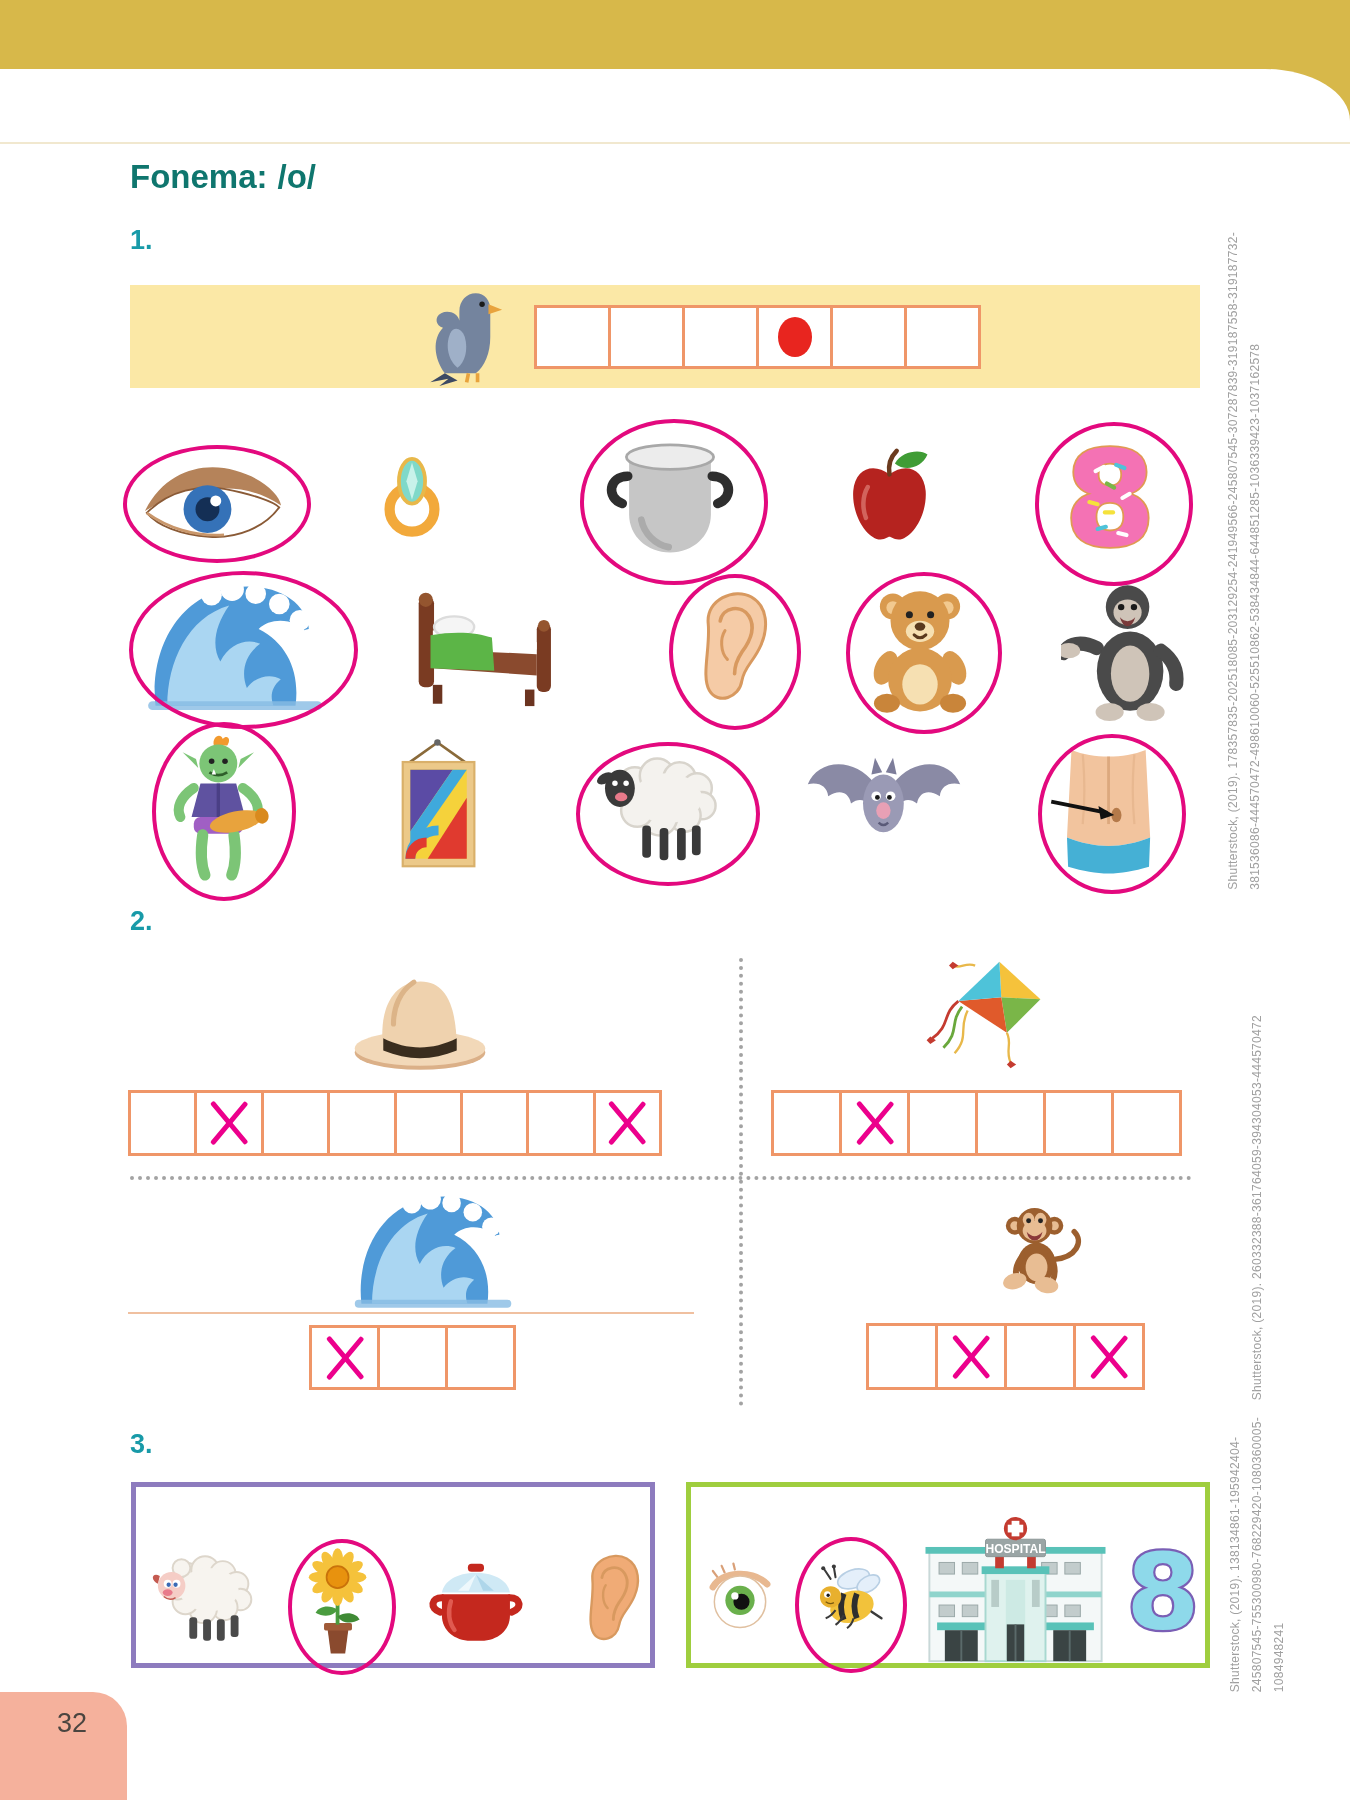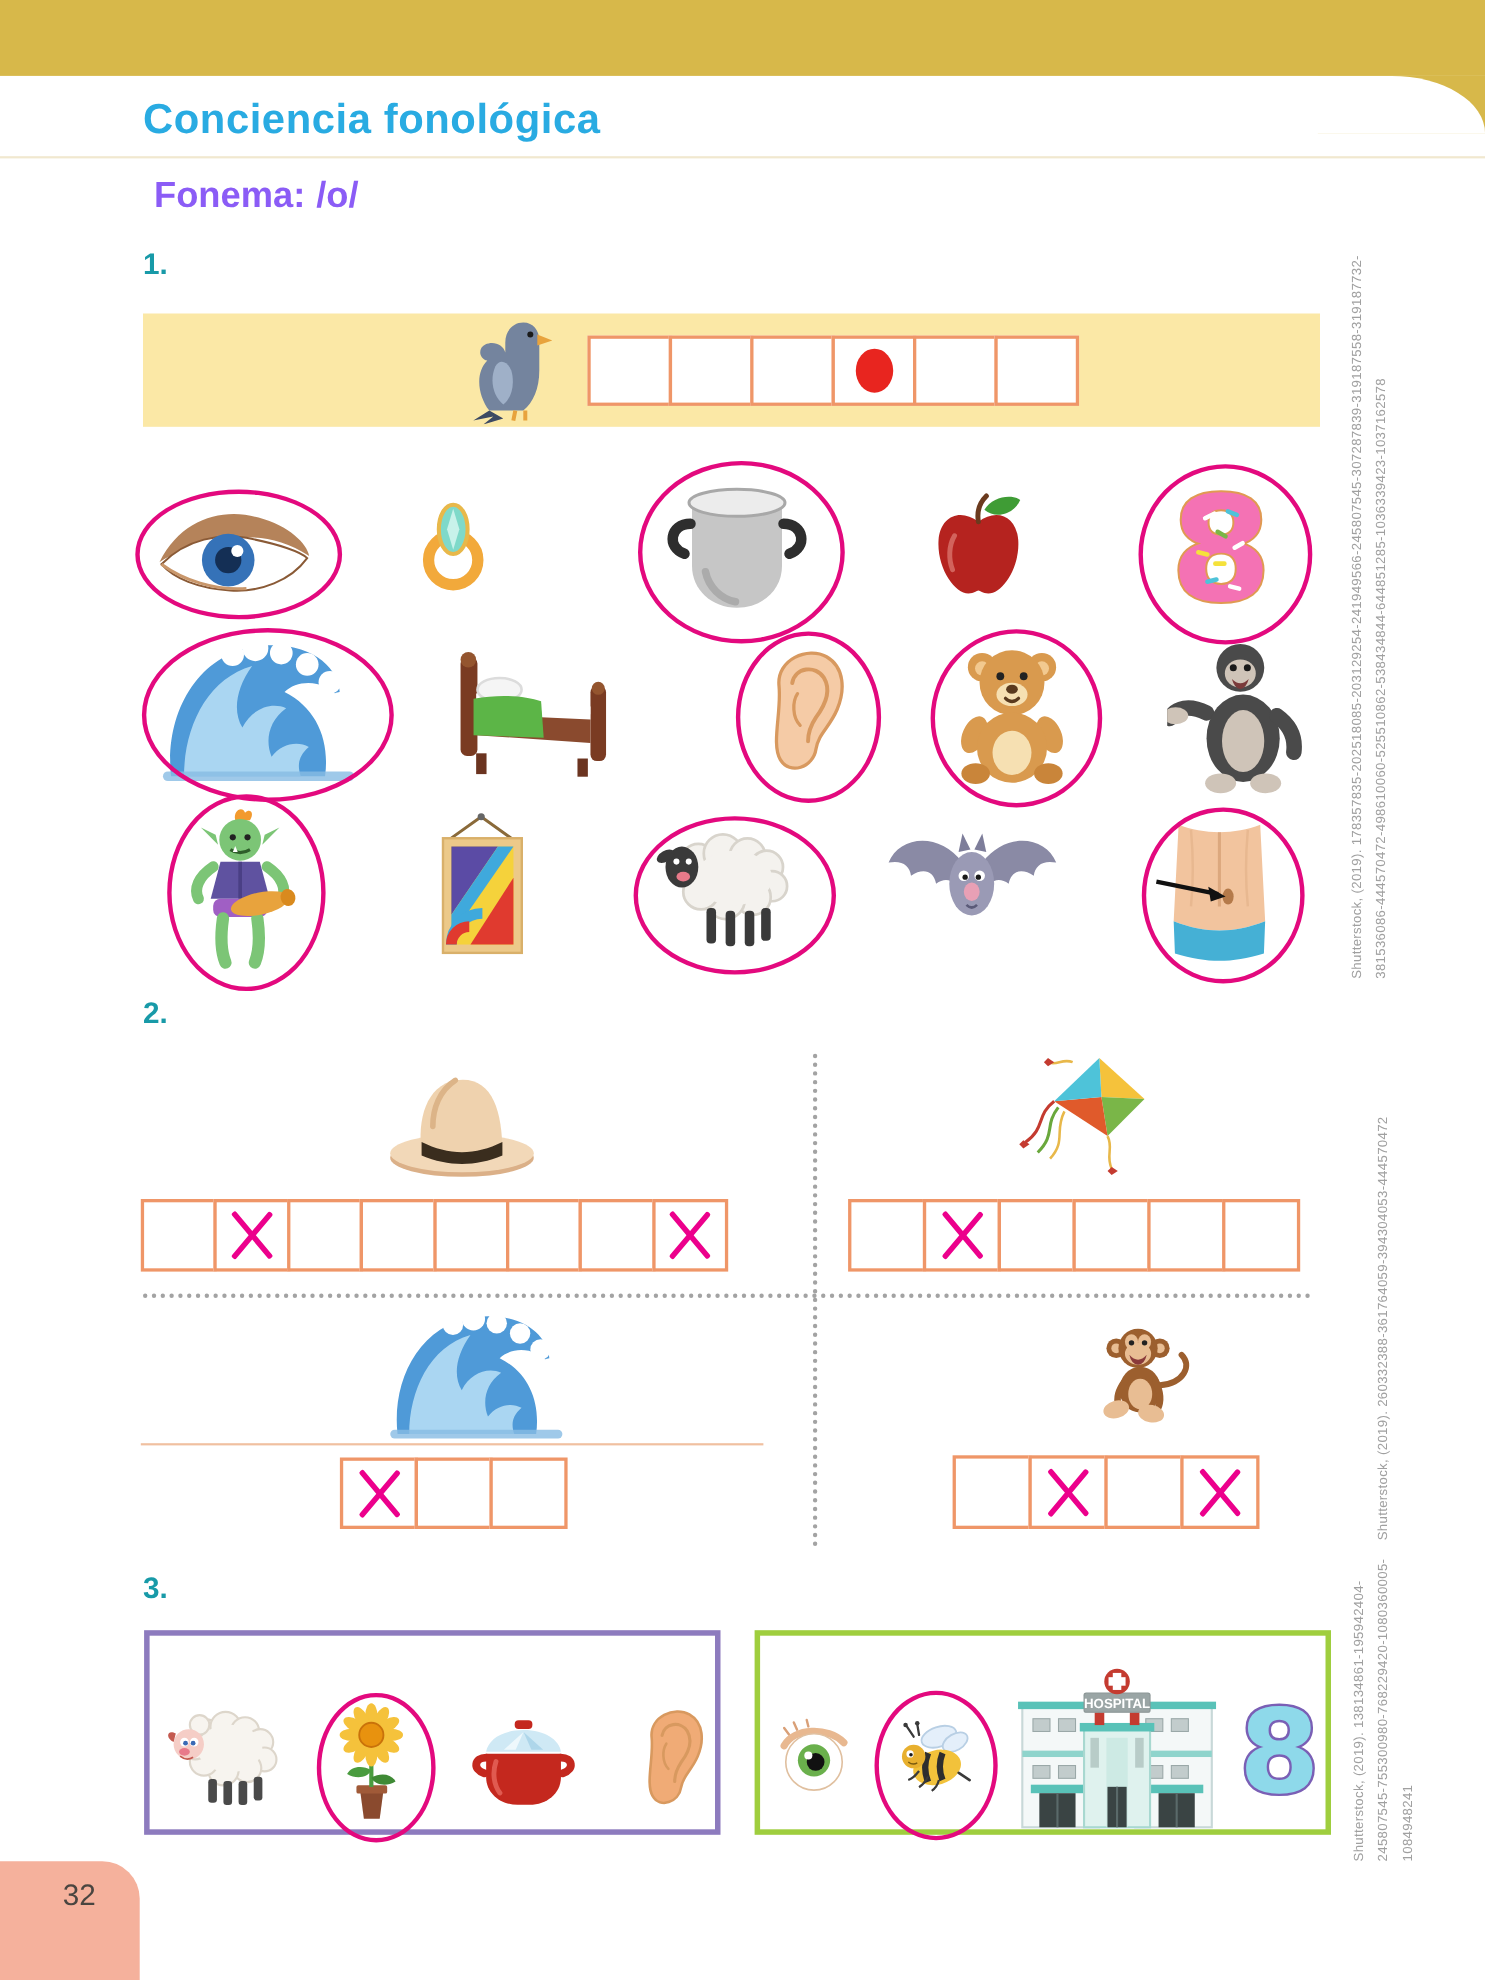--- a/index.html
+++ b/index.html
@@ -4,21 +4,21 @@
 <style>
   html,body{margin:0;padding:0;background:#fff;}
   #canvas{position:relative;width:1350px;height:1800px;margin:0 auto;background:#fff;overflow:hidden;
           font-family:"Liberation Sans",sans-serif;color:#231f20;}
   .gold-band{position:absolute;top:0;left:0;width:100%;height:69px;background:#d7b84a;}
   .gold-tab{position:absolute;top:69px;right:0;width:152px;height:52px;background:#d7b84a;}
   .corner-cover{position:absolute;top:69px;right:0;width:250px;height:52px;background:#fff;
                 border-top-right-radius:85px 52px;}
   .header-rule{position:absolute;top:142px;left:0;width:100%;height:2px;background:#f1e8cf;}
   .page-title{position:absolute;left:130px;top:88px;font-size:38px;font-weight:bold;color:#29abe2;letter-spacing:.5px;}
-  .page-subtitle{position:absolute;left:140px;top:158px;font-size:33px;font-weight:600;color:#8b5cf6;}
+  .page-subtitle{position:absolute;left:130px;top:158px;font-size:33px;font-weight:600;color:#0f766e;}
   .page-subtitle .phon{margin-left:10px;font-weight:700;}
   .instr{position:absolute;left:130px;width:1095px;font-size:27px;display:flex;align-items:baseline;line-height:1.2;}
   .instr .inum{color:#189aa8;font-weight:bold;width:47px;flex:none;}
   .instr b{font-weight:bold;}
   .banner{position:absolute;left:130px;top:285px;width:1070px;height:103px;background:#fbe8a6;}
   .strip{position:absolute;display:flex;}
   .sbox{box-sizing:border-box;height:100%;border:3px solid #ef9668;background:#fff;position:relative;flex:none;}
   .sbox + .sbox{margin-left:-3px;}
   .reddot{position:absolute;left:50%;top:50%;width:34px;height:40px;border-radius:50%;
           background:#e8251f;transform:translate(-50%,-50%);}
@@ -403,21 +403,20 @@
     </symbol>
   </defs>
 </svg>
 
 <div id="canvas">
   <div class="gold-band"></div>
   <div class="gold-tab"></div>
   <div class="corner-cover"></div>
   <div class="header-rule"></div>
 
-  <h1 class="page-title" style="margin:0">Conciencia fonológica</h1>
   <div class="page-subtitle">
     <span>Fonema:</span><span class="phon">/o/</span>
   </div>
 
   <div class="instr" style="top:224px">
     <span class="inum">1.</span>
   </div>
 
   <div class="banner"></div>
 

